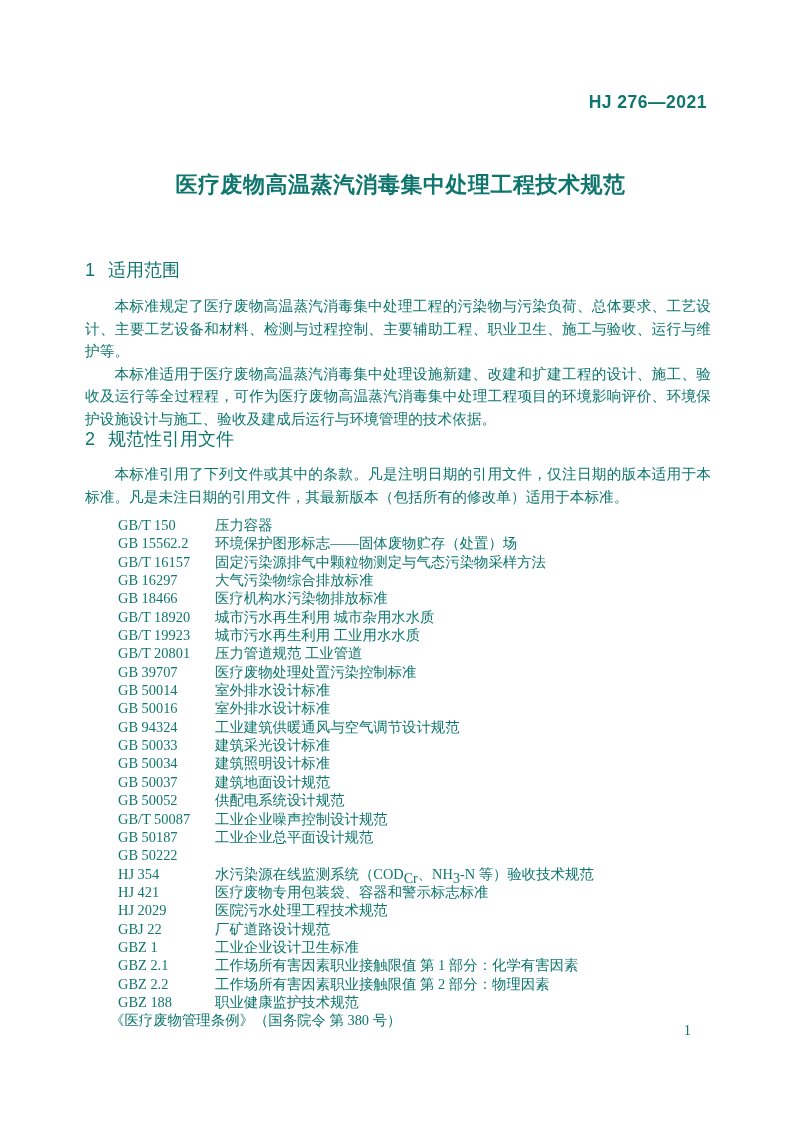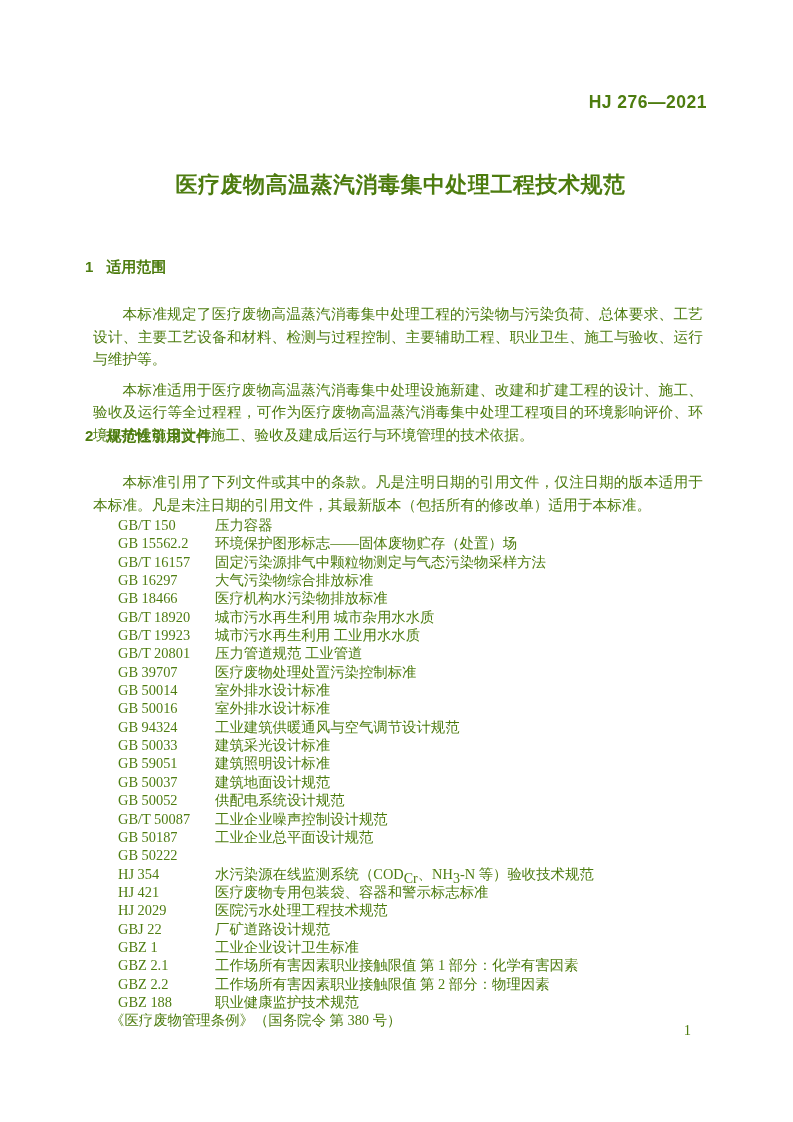--- a/index.html
+++ b/index.html
@@ -6,21 +6,21 @@
     margin: 0;
     padding: 0;
     background: #9b9b9b;
   }
   .page {
     position: relative;
     width: 793px;
     height: 1122px;
     margin: 0 auto;
     background: #ffffff;
-    color: #4d7c0f;
+    color: #0f766e;
     font-family: "Liberation Serif", "DejaVu Serif", serif;
     overflow: hidden;
   }
   .std-number {
     position: absolute;
     top: 92px;
     left: 85px;
     right: 86px;
     text-align: right;
     font-family: "Liberation Sans", "DejaVu Sans", sans-serif;
@@ -38,36 +38,36 @@
     font-family: "Liberation Sans", "DejaVu Sans", sans-serif;
     font-weight: bold;
     font-size: 22px;
     letter-spacing: 0.5px;
   }
   .section-heading {
     position: absolute;
     left: 85px;
     right: 82px;
     font-family: "Liberation Sans", "DejaVu Sans", sans-serif;
-    font-weight: bold;
-    font-size: 15px;
+    font-weight: normal;
+    font-size: 18px;
   }
   .section-heading .sec-num { margin-right: 13px; }
   .heading-1 { top: 258px; }
   .heading-2 { top: 427px; }
   .body-block {
     position: absolute;
     left: 85px;
     width: 626px;
     font-size: 14.7px;
     line-height: 22.5px;
     text-align: justify;
   }
   .body-block p {
-    margin: 8px;
+    margin: 0;
     text-indent: 2em;
   }
   .para-block-1 { top: 295px; }
   .para-block-2 { top: 463px; }
   .ref-list {
     position: absolute;
     top: 516px;
     left: 85px;
     width: 640px;
     font-size: 14.4px;
@@ -186,21 +186,21 @@
     <span class="ref-code">GB 94324</span>
     <span class="ref-title">工业建筑供暖通风与空气调节设计规范</span>
   </div>
 
   <div class="ref-row">
     <span class="ref-code">GB 50033</span>
     <span class="ref-title">建筑采光设计标准</span>
   </div>
 
   <div class="ref-row">
-    <span class="ref-code">GB 59051</span>
+    <span class="ref-code">GB 50034</span>
     <span class="ref-title">建筑照明设计标准</span>
   </div>
 
   <div class="ref-row">
     <span class="ref-code">GB 50037</span>
     <span class="ref-title">建筑地面设计规范</span>
   </div>
 
   <div class="ref-row">
     <span class="ref-code">GB 50052</span>

